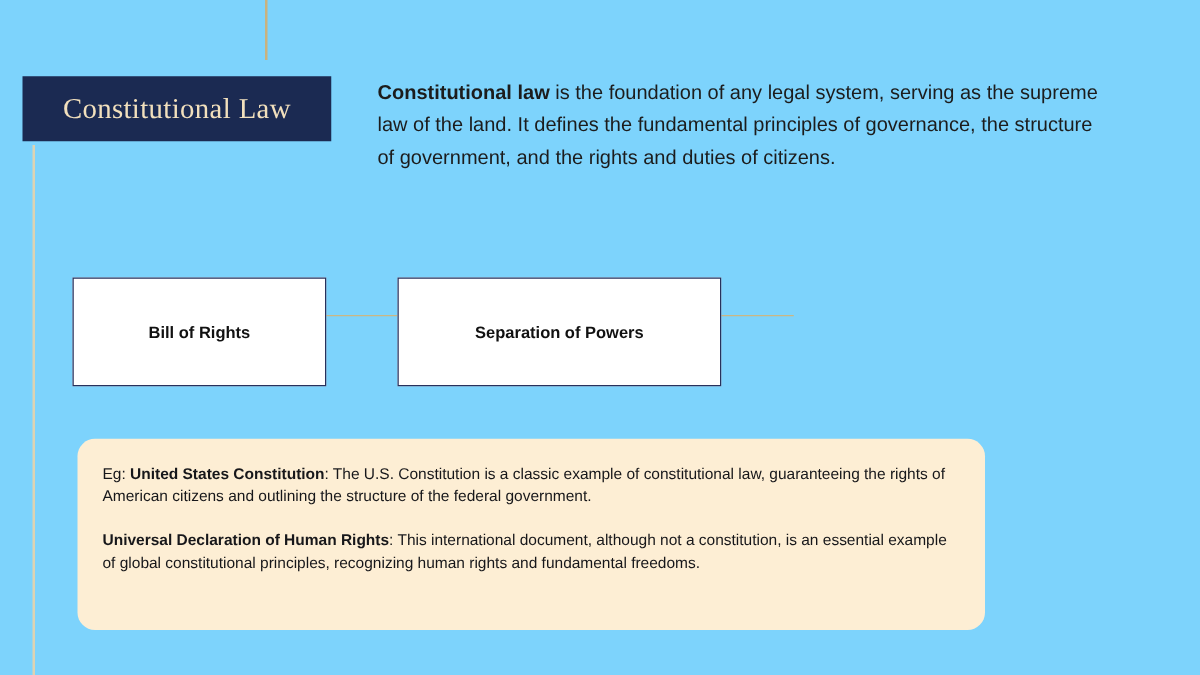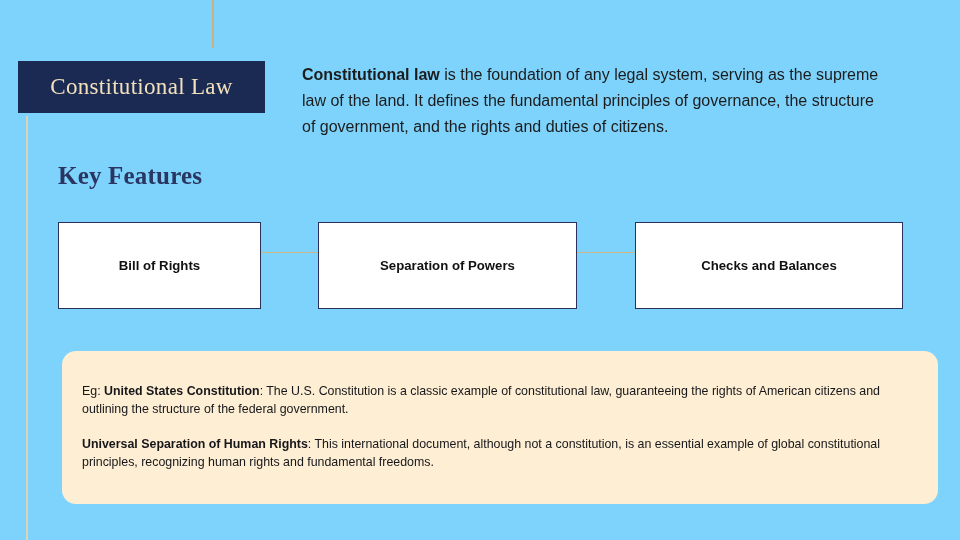--- a/index.html
+++ b/index.html
@@ -121,26 +121,26 @@
     background: #cbb784;
   }
   .cn-0 { left: 261px; width: 57px; }
   .cn-1 { left: 577px; width: 58px; }
 
   
   .example-box {
     position: absolute;
     left: 62px;
     top: 351px;
-    width: 876px;
+    width: 726px;
     height: 153px;
     box-sizing: border-box;
     background: #fdeed4;
     border-radius: 14px;
-    padding: 32px 22px 0 20px;
+    padding: 20px 22px 0 20px;
   }
   .example-para {
     font-size: 12.4px;
     line-height: 1.45;
     color: #17171a;
     margin: 0 0 17px 0;
   }
   .example-para:last-child { margin-bottom: 0; }
   .example-para b { font-weight: bold; }
 </style>
@@ -153,39 +153,35 @@
   <div class="rule-left"></div>
 
   <div class="title-banner">
     <span class="title-banner-text">Constitutional Law</span>
   </div>
 
   <div class="intro">
     <b>Constitutional law</b><span> is the foundation of any legal system, serving as the supreme law of the land. It defines the fundamental principles of governance, the structure of government, and the rights and duties of citizens.</span>
   </div>
 
-  <div class="section-heading">Key Features</div>
 
   <div class="features">
     <div class="connector cn-0"></div>
     <div class="connector cn-1"></div>
 
     <div class="feature-box fb-0">
       <span class="feature-box-label">Bill of Rights</span>
     </div>
     <div class="feature-box fb-1">
       <span class="feature-box-label">Separation of Powers</span>
     </div>
-    <div class="feature-box fb-2">
-      <span class="feature-box-label">Checks and Balances</span>
-    </div>
   </div>
 
   <div class="example-box">
     <p class="example-para">
       <span>Eg: </span><b>United States Constitution</b><span>: </span><span>The U.S. Constitution is a classic example of constitutional law, guaranteeing the rights of American citizens and outlining the structure of the federal government.</span>
     </p>
     <p class="example-para">
-      <b>Universal Separation of Human Rights</b><span>: </span><span>This international document, although not a constitution, is an essential example of global constitutional principles, recognizing human rights and fundamental freedoms.</span>
+      <b>Universal Declaration of Human Rights</b><span>: </span><span>This international document, although not a constitution, is an essential example of global constitutional principles, recognizing human rights and fundamental freedoms.</span>
     </p>
   </div>
 
 </div>
 
 </body></html>

